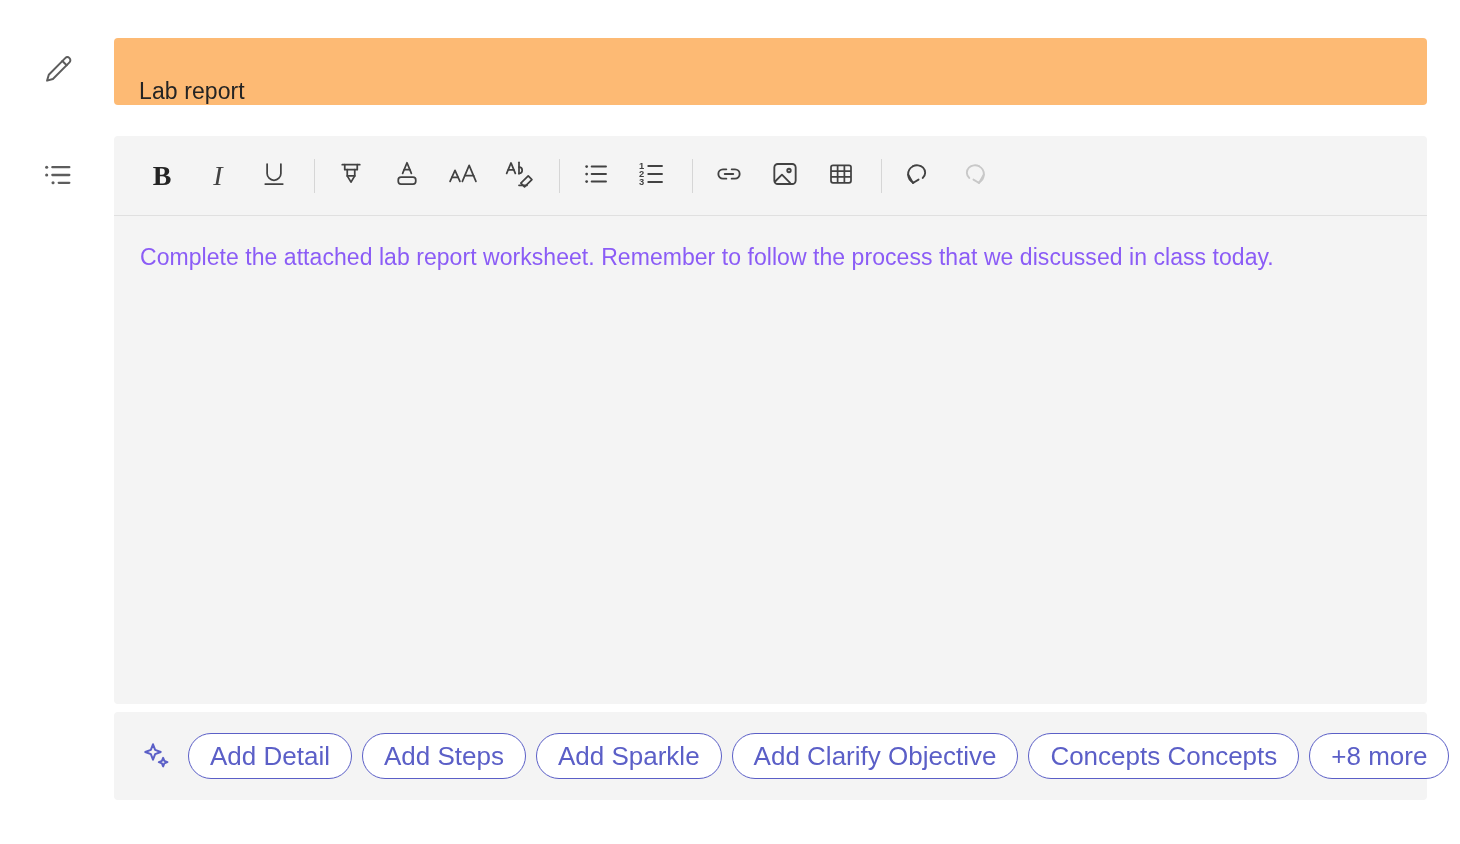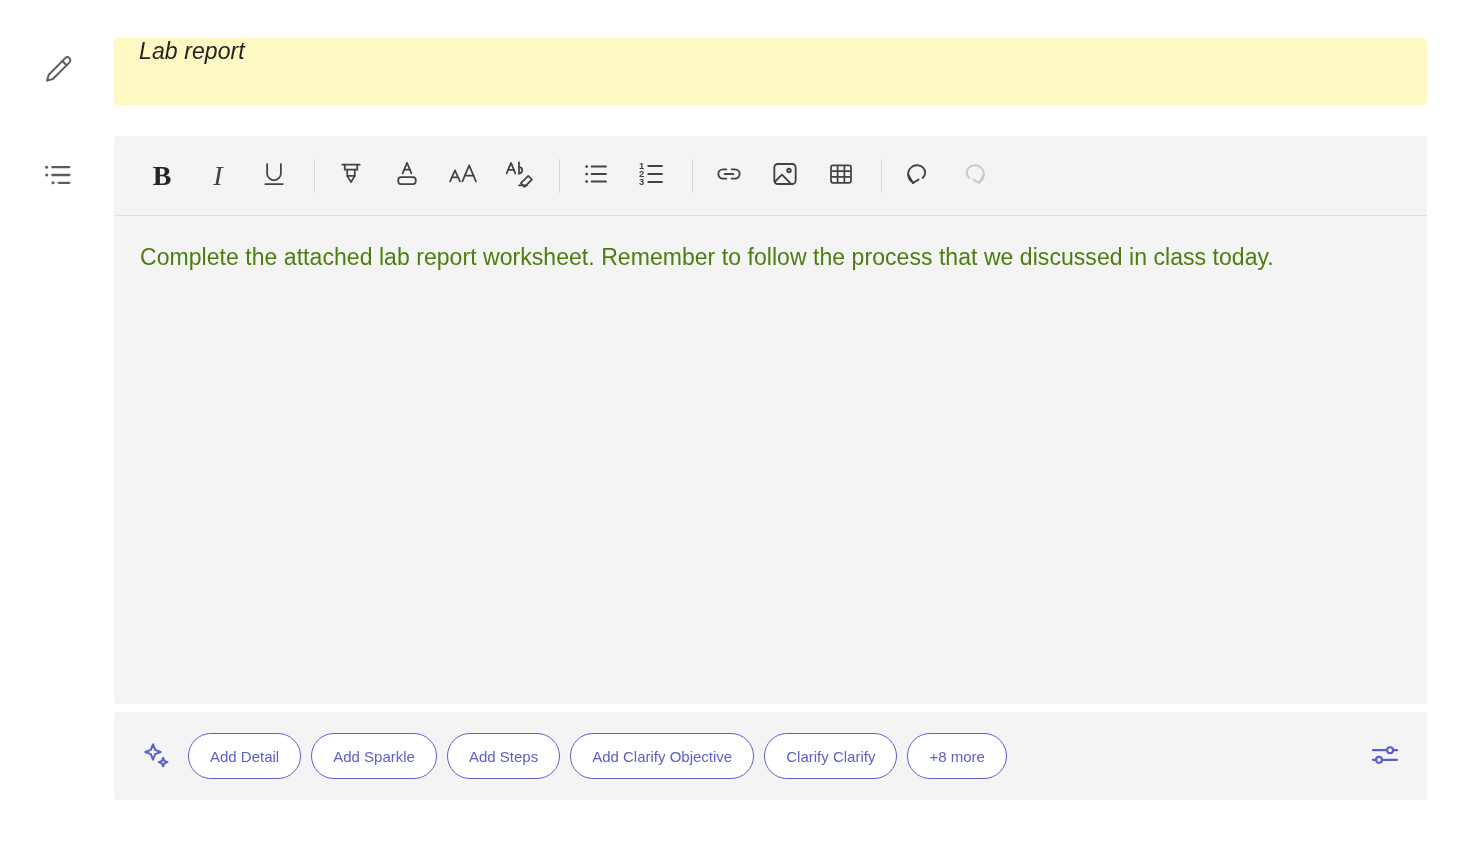--- a/index.html
+++ b/index.html
@@ -39,27 +39,26 @@
   .rail-icon.pencil { top: 50px; }
   .rail-icon.details { top: 155px; }
 
   
   .title-field {
     position: absolute;
     left: 114px;
     top: 38px;
     width: 1313px;
     height: 67px;
-    background: #fef9c3;
+    background: #fdba74;
     border-radius: 4px;
     display: flex;
-    align-items: flex-start;
+    align-items: flex-end;
     box-sizing: border-box;
     padding-left: 25px;
-    font-style: italic;
   }
   .title-text {
     font-size: 23px;
     color: #242424;
     font-family: "Liberation Sans", sans-serif;
     letter-spacing: 0.1px;
   }
 
   
   .editor-panel {
@@ -129,21 +128,21 @@
     left: 0;
     top: 81px;
     right: 0;
     bottom: 0;
     padding: 20px 60px 0 26px;
     box-sizing: border-box;
   }
   .body-text {
     font-size: 23px;
     line-height: 40px;
-    color: #4d7c0f;
+    color: #8b5cf6;
     font-family: "Liberation Sans", sans-serif;
     letter-spacing: 0.05px;
     margin: 0;
     max-width: 1235px;
   }
 
   
   .suggest-bar {
     position: absolute;
     left: 114px;
@@ -174,21 +173,21 @@
     gap: 10px;
     flex: 1;
   }
 
   .chip {
     height: 46px;
     border: 1.6px solid #5b5fc7;
     border-radius: 23px;
     background: #ffffff;
     color: #5b5fc7;
-    font-size: 15px;
+    font-size: 26px;
     font-family: "Liberation Sans", sans-serif;
     padding: 0 21px;
     display: flex;
     align-items: center;
     justify-content: center;
     cursor: pointer;
     white-space: nowrap;
     box-sizing: border-box;
   }
 
@@ -399,24 +398,24 @@
 
     <div class="sparkle-wrap">
       <svg width="32" height="32" viewBox="0 0 24 24" fill="none" stroke="#5b5fc7" stroke-width="1.5" stroke-linejoin="round">
         <path d="M9 3.2l1.6 4.2 4.2 1.6-4.2 1.6L9 14.8l-1.6-4.2L3.2 9l4.2-1.6z"></path>
         <path d="M16.6 13.4l0.9 2.3 2.3 0.9-2.3 0.9-0.9 2.3-0.9-2.3-2.3-0.9 2.3-0.9z"></path>
       </svg>
     </div>
 
     <div class="chips">
       <button class="chip">Add Detail</button>
+      <button class="chip">Add Steps</button>
       <button class="chip">Add Sparkle</button>
-      <button class="chip">Add Steps</button>
       <button class="chip">Add Clarify Objective</button>
-      <button class="chip">Clarify Clarify</button>
+      <button class="chip">Concepts Concepts</button>
       <button class="chip">+8 more</button>
     </div>
 
     <button class="settings-btn">
       <span>
         <svg width="34" height="34" viewBox="0 0 24 24" fill="none" stroke="#5b5fc7" stroke-width="1.5" stroke-linecap="round">
           <line x1="3.5" y1="8.6" x2="13.2" y2="8.6"></line>
           <circle cx="15.6" cy="8.6" r="2.1"></circle>
           <line x1="18.2" y1="8.6" x2="20.5" y2="8.6"></line>
           <line x1="3.5" y1="15.4" x2="5.4" y2="15.4"></line>

